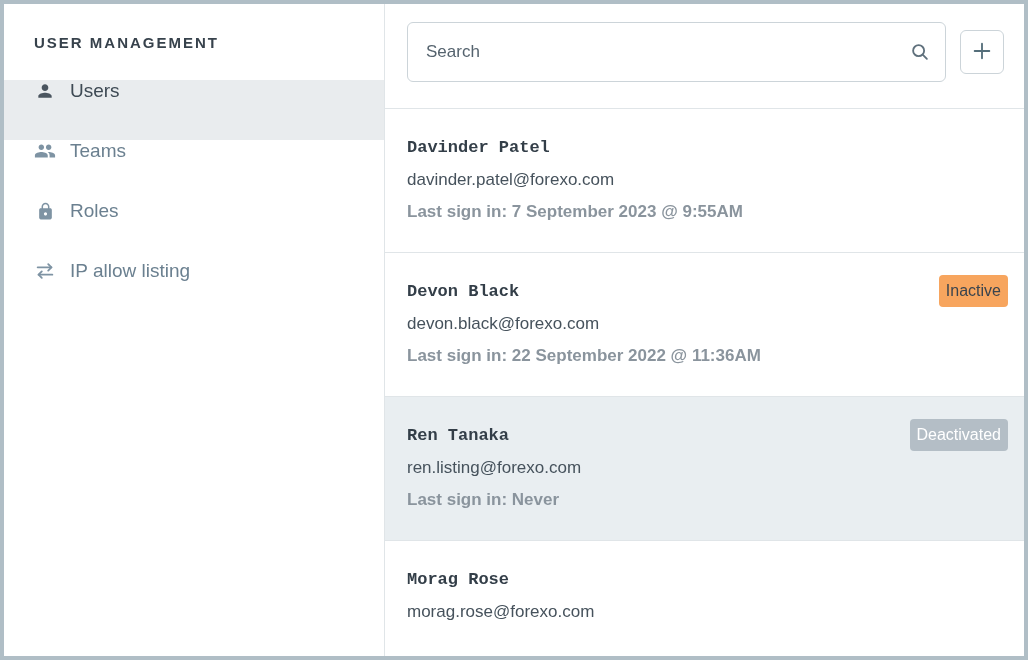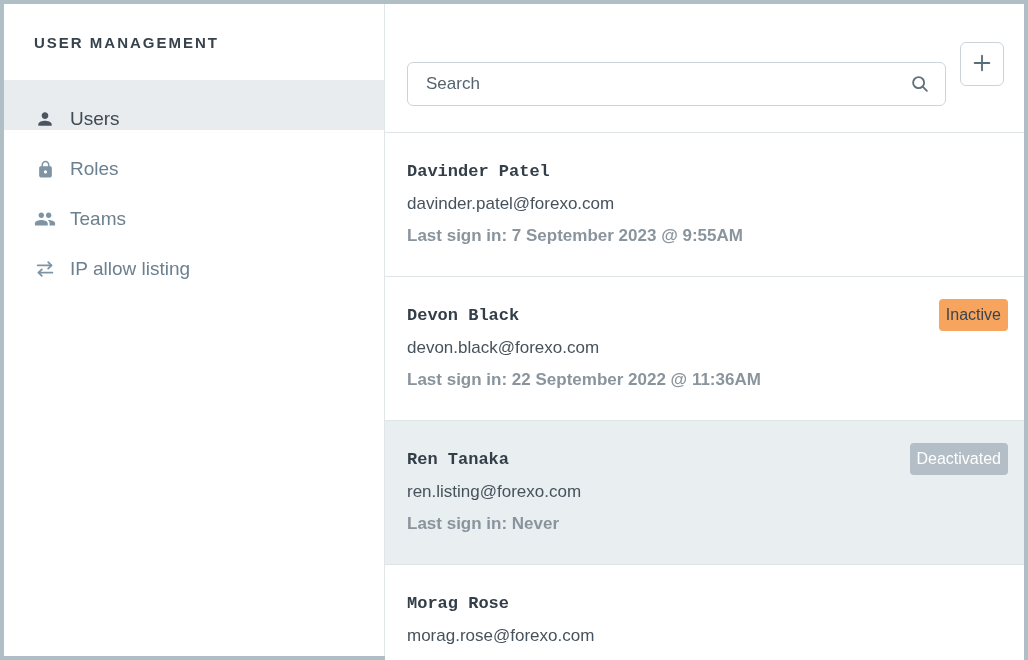--- a/index.html
+++ b/index.html
@@ -21,48 +21,47 @@
     border-right: 1px solid var(--divider, #e0e5e8);
     display: flex; flex-direction: column;
   }
   .sidebar-header {
     height: 76px; display: flex; align-items: center;
     padding-left: 30px;
     font-size: 15px; font-weight: bold; letter-spacing: 2px;
     color: var(--heading-text, #37424c);
   }
   .sidebar-item {
-    height: 50px; display: flex; align-items: flex-end;
+    height: 60px; display: flex; align-items: flex-start;
     padding-left: 30px; gap: 14px;
     font-size: 19px;
     color: var(--item-text, #6b8090);
     cursor: pointer;
   }
   .sidebar-item .icon { width: 22px; height: 22px; display: flex; align-items: center; justify-content: center; color: #7e93a3; }
   .sidebar-item.selected {
     background: var(--selected-item-bg, #e9ecee);
     color: var(--selected-item-text, #3e4a54);
   }
   .sidebar-item.selected .icon { color: #4a555f; }
 
   
   .main { flex: 1 1 auto; display: flex; flex-direction: column; background: #fff; min-width: 0; }
   .toolbar {
     padding: 18px 20px 26px 22px;
     display: flex; gap: 14px; align-items: center;
     border-bottom: 1px solid var(--divider, #e0e5e8);
   }
   .search-box {
-    flex: 1 1 auto; height: 44px;
+    flex: 1 1 auto; height: 60px;
     border: 1px solid var(--control-border, #ccd4d9);
     border-radius: 6px;
     display: flex; align-items: center;
     padding: 0 14px 0 18px;
     background: #fff;
-    margin-top: 40px;
   }
   .search-box input {
     flex: 1 1 auto; border: none; outline: none;
     font-family: "Liberation Sans", sans-serif;
     font-size: 17px; color: #3e4a54; background: transparent;
   }
   .search-box input::placeholder { color: var(--placeholder-text, #55636e); opacity: 1; }
   .search-box .icon { color: #5f707c; display: flex; }
   .add-button {
     flex: 0 0 44px; width: 44px; height: 44px;
@@ -105,34 +104,34 @@
       <span class="icon">
         <svg width="20" height="20" viewBox="0 0 24 24" fill="currentColor" aria-hidden="true">
           <path d="M12 12c2.21 0 4-1.79 4-4s-1.79-4-4-4-4 1.79-4 4 1.79 4 4 4zm0 2c-2.67 0-8 1.34-8 4v2h16v-2c0-2.66-5.33-4-8-4z"></path>
         </svg>
       </span>
       <span>Users</span>
     </div>
 
     <div class="sidebar-item">
       <span class="icon">
+        <svg width="22" height="22" viewBox="0 0 24 24" fill="currentColor" aria-hidden="true">
+          <path d="M16 11c1.66 0 2.99-1.34 2.99-3S17.66 5 16 5c-1.66 0-3 1.34-3 3s1.34 3 3 3zm-8 0c1.66 0 2.99-1.34 2.99-3S9.66 5 8 5C6.34 5 5 6.34 5 8s1.34 3 3 3zm0 2c-2.33 0-7 1.17-7 3.5V19h14v-2.5c0-2.33-4.67-3.5-7-3.5zm8 0c-.29 0-.62.02-.97.05 1.16.84 1.97 1.97 1.97 3.45V19h6v-2.5c0-2.33-4.67-3.5-7-3.5z"></path>
+        </svg>
+      </span>
+      <span>Teams</span>
+    </div>
+
+    <div class="sidebar-item">
+      <span class="icon">
         <svg width="19" height="19" viewBox="0 0 24 24" fill="currentColor" aria-hidden="true">
           <path d="M18 8h-1V6c0-2.76-2.24-5-5-5S7 3.24 7 6v2H6c-1.1 0-2 .9-2 2v10c0 1.1.9 2 2 2h12c1.1 0 2-.9 2-2V10c0-1.1-.9-2-2-2zm-6 9c-1.1 0-2-.9-2-2s.9-2 2-2 2 .9 2 2-.9 2-2 2zm3.1-9H8.9V6c0-1.71 1.39-3.1 3.1-3.1 1.71 0 3.1 1.39 3.1 3.1v2z"></path>
         </svg>
       </span>
       <span>Roles</span>
-    </div>
-
-    <div class="sidebar-item">
-      <span class="icon">
-        <svg width="22" height="22" viewBox="0 0 24 24" fill="currentColor" aria-hidden="true">
-          <path d="M16 11c1.66 0 2.99-1.34 2.99-3S17.66 5 16 5c-1.66 0-3 1.34-3 3s1.34 3 3 3zm-8 0c1.66 0 2.99-1.34 2.99-3S9.66 5 8 5C6.34 5 5 6.34 5 8s1.34 3 3 3zm0 2c-2.33 0-7 1.17-7 3.5V19h14v-2.5c0-2.33-4.67-3.5-7-3.5zm8 0c-.29 0-.62.02-.97.05 1.16.84 1.97 1.97 1.97 3.45V19h6v-2.5c0-2.33-4.67-3.5-7-3.5z"></path>
-        </svg>
-      </span>
-      <span>Teams</span>
     </div>
 
     <div class="sidebar-item">
       <span class="icon">
         <svg width="22" height="22" viewBox="0 0 24 24" fill="none" stroke="currentColor" stroke-width="2" stroke-linecap="round" stroke-linejoin="round" aria-hidden="true">
           <path d="M4 8h15"></path>
             <path d="M15.5 4.5 19 8l-3.5 3.5"></path>
           <path d="M20 16H5"></path>
             <path d="M8.5 12.5 5 16l3.5 3.5"></path>
         </svg>

